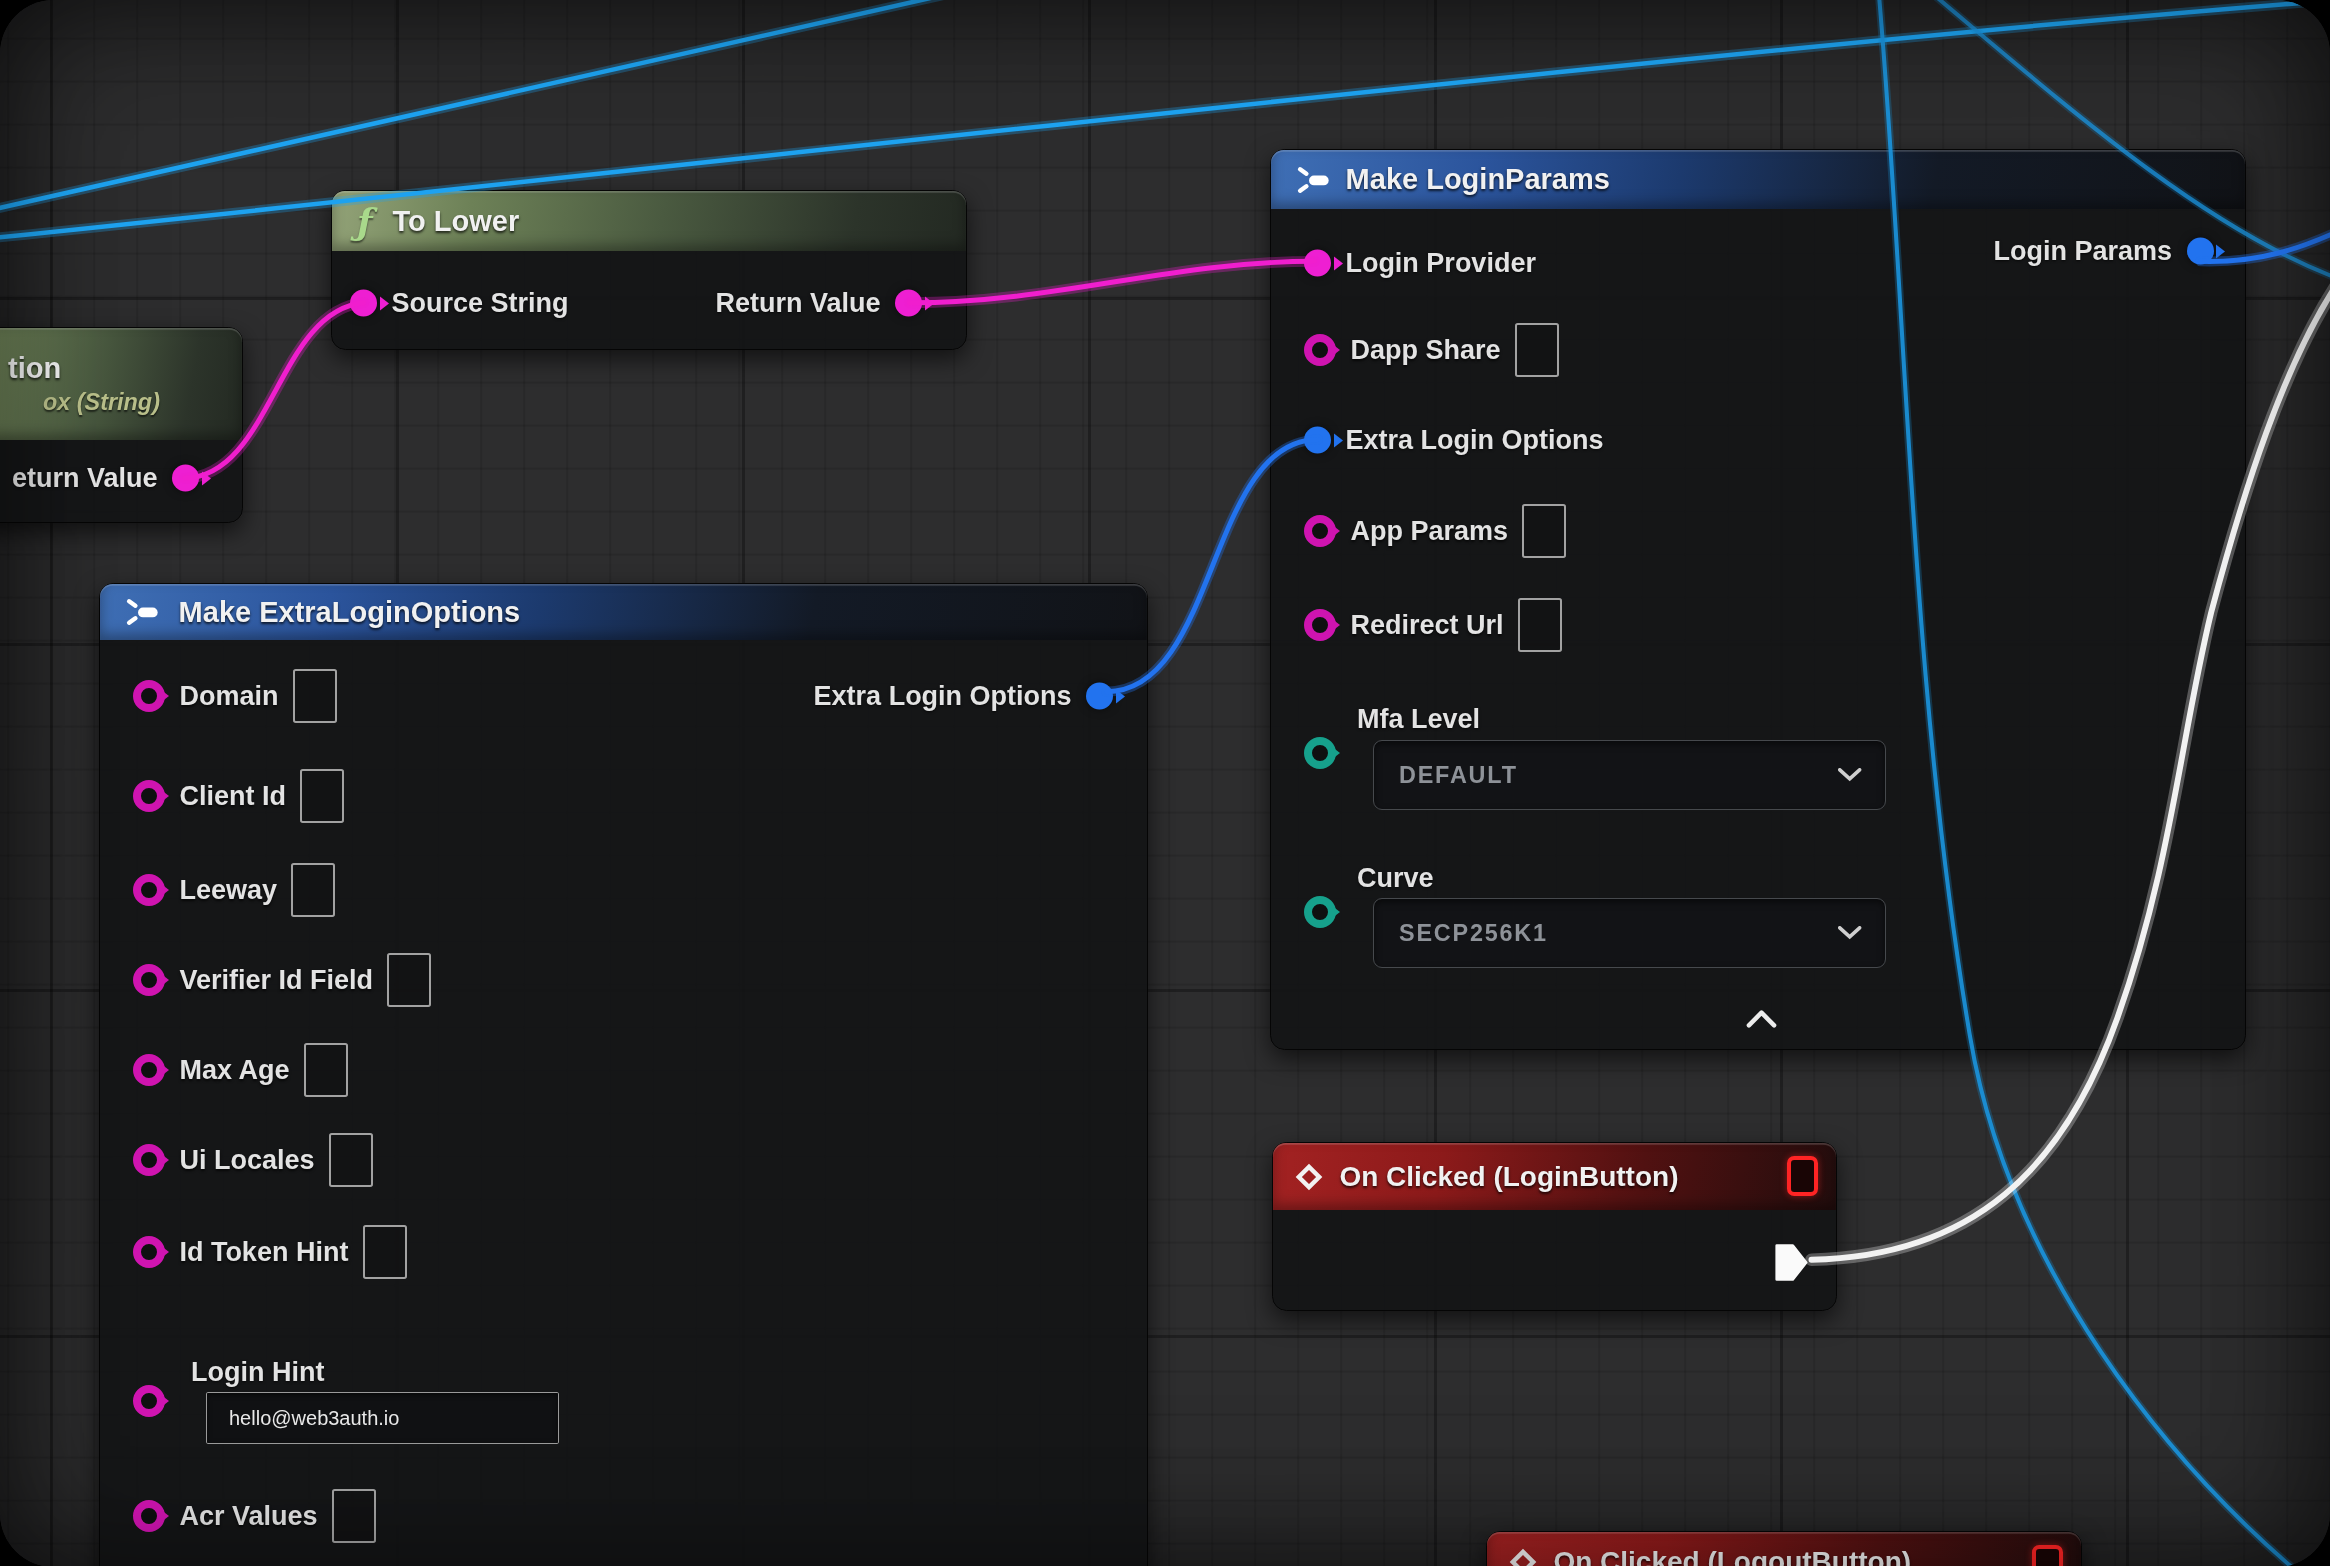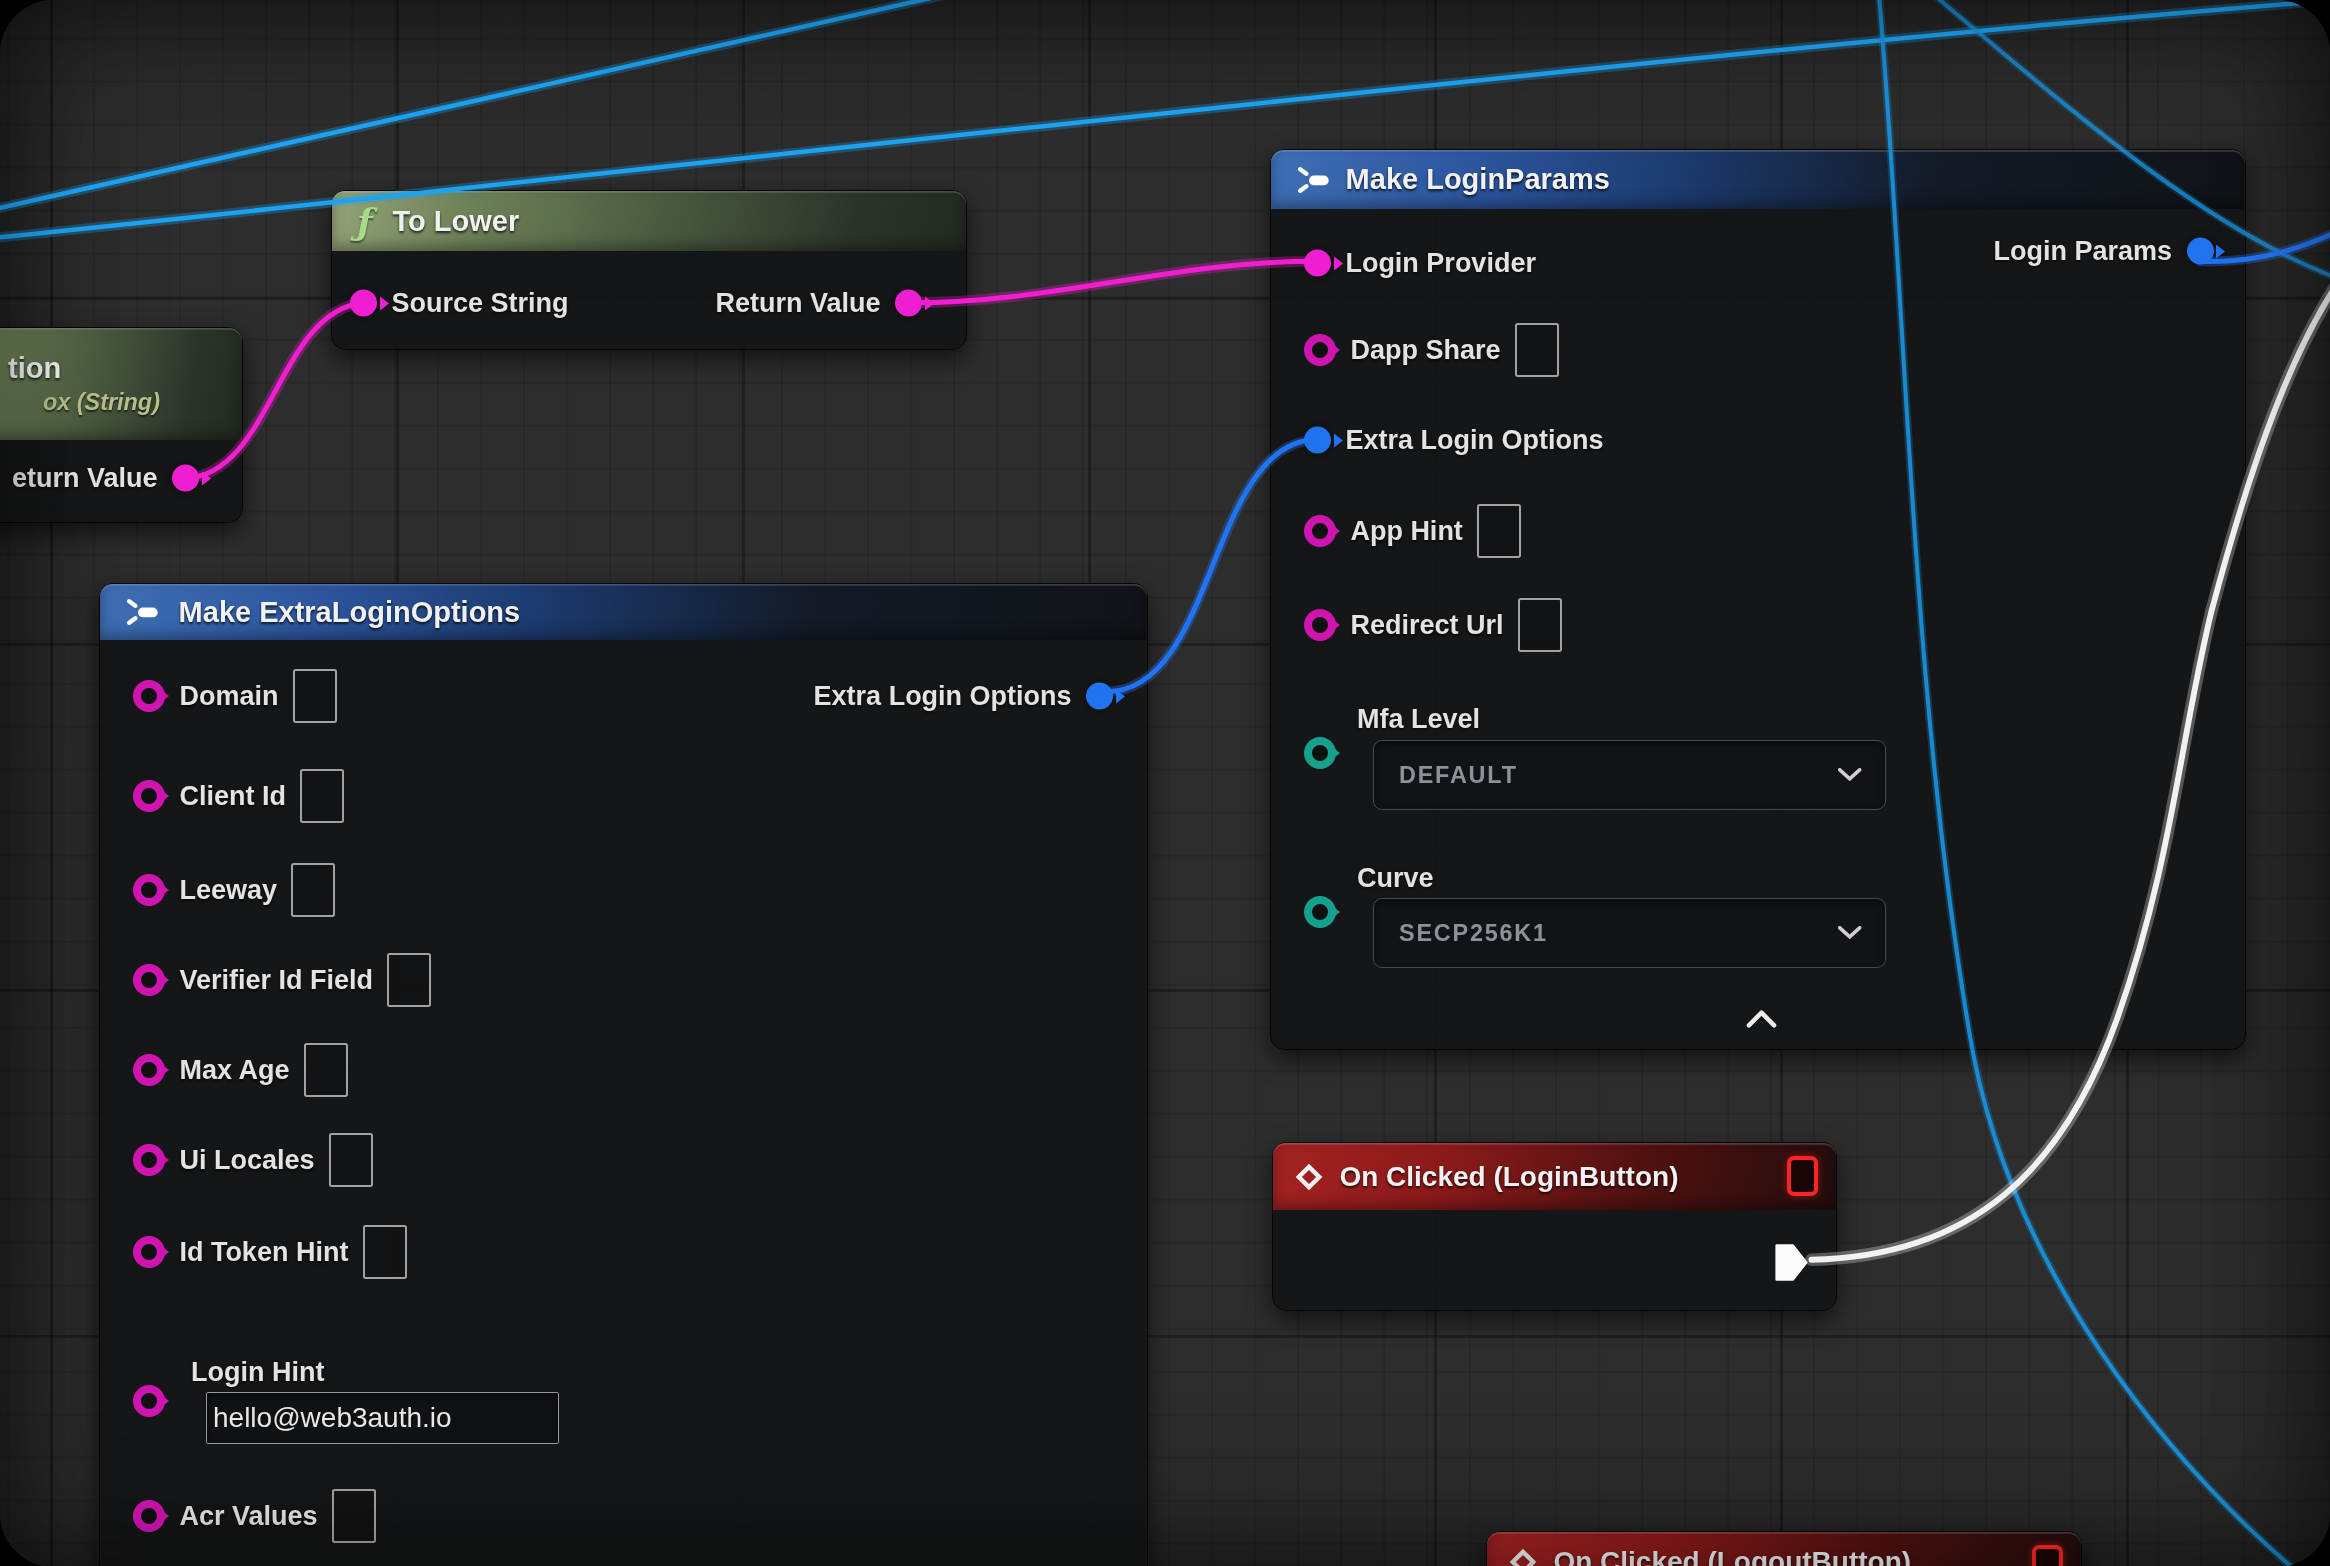--- a/index.html
+++ b/index.html
@@ -44,21 +44,21 @@
 
   .cb{flex:none;width:40px;height:50px;border:2.7px solid #a2a2a2;border-radius:2.7px;background:rgba(10,10,10,0.25);}
 
   .dd{position:absolute;height:70px;border:1.8px solid #46494d;border-radius:9px;background:#121316;
       display:flex;align-items:center;justify-content:space-between;padding:0 23.4px 0 25px;box-sizing:border-box;
       box-shadow:inset 0 2.7px 7.2px rgba(0,0,0,0.55);}
   .dd .dd-val{color:#8e9298;font-size:23.4px;font-weight:700;letter-spacing:1.8px;}
   .fieldlbl{position:absolute;transform:translateY(-50%);color:#e3e3e3;font-size:27px;font-weight:600;text-shadow:0 1.8px 2.7px rgba(0,0,0,0.7);}
 
   .txt{position:absolute;background:#101113;border:1.8px solid #9a9a9a;border-radius:1.8px;color:#e8e8e8;
-       font-family:"Liberation Sans",sans-serif;font-size:28px;font-weight:400;padding:0 6px;box-sizing:border-box;
+       font-family:"Liberation Sans",sans-serif;font-size:20px;font-weight:400;padding:0 22px;box-sizing:border-box;
        box-shadow:inset 0 1.8px 5.4px rgba(0,0,0,0.6);}
 
   .delegate{position:absolute;width:23.4px;height:32px;border:4.5px solid #ff2424;border-radius:7.2px;background:#190505;
             box-shadow:0 0 7.2px rgba(255,40,40,0.45);}
   .fnicon{color:#a9d98b;font-size:36px;font-style:italic;font-family:"DejaVu Serif",serif;font-weight:700;
           text-shadow:0 1.8px 1.8px rgba(0,0,0,0.5);line-height:1;}
   .wires{position:absolute;inset:0;pointer-events:none;}
 </style>
 </head>
 <body>
@@ -171,21 +171,21 @@
       <span class="pin hollow pinkh"></span>
       <span class="lbl">Dapp Share</span>
       <span class="cb"></span>
     </div>
     <div class="row" style="top:290px;left:33px;">
       <span class="pin filled blue"></span>
       <span class="lbl">Extra Login Options</span>
     </div>
     <div class="row" style="top:381px;left:33px;">
       <span class="pin hollow pinkh"></span>
-      <span class="lbl">App Hint</span>
+      <span class="lbl">App Params</span>
       <span class="cb"></span>
     </div>
     <div class="row" style="top:475px;left:33px;">
       <span class="pin hollow pinkh"></span>
       <span class="lbl">Redirect Url</span>
       <span class="cb"></span>
     </div>
     <span class="fieldlbl" style="top:569px;left:86px;">Mfa Level</span>
     <div class="row" style="top:603px;left:33px;">
       <span class="pin hollow teal"></span>

